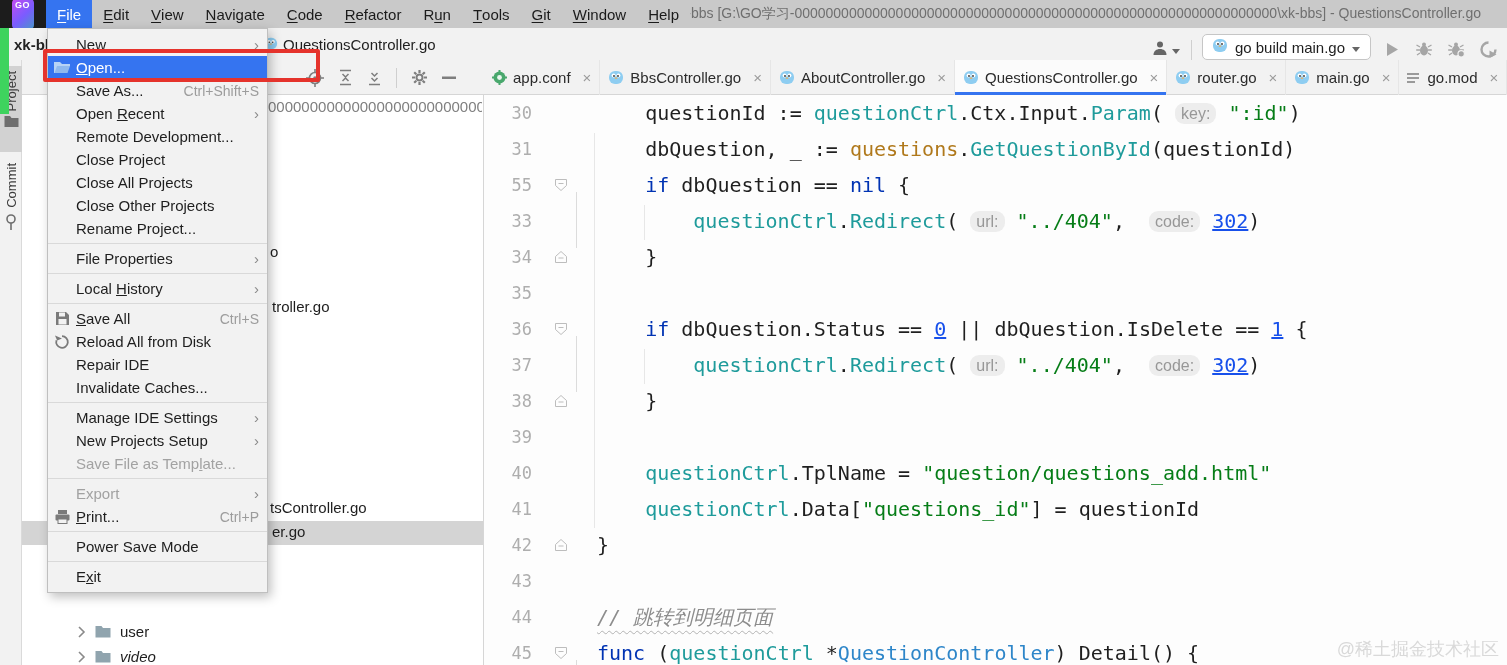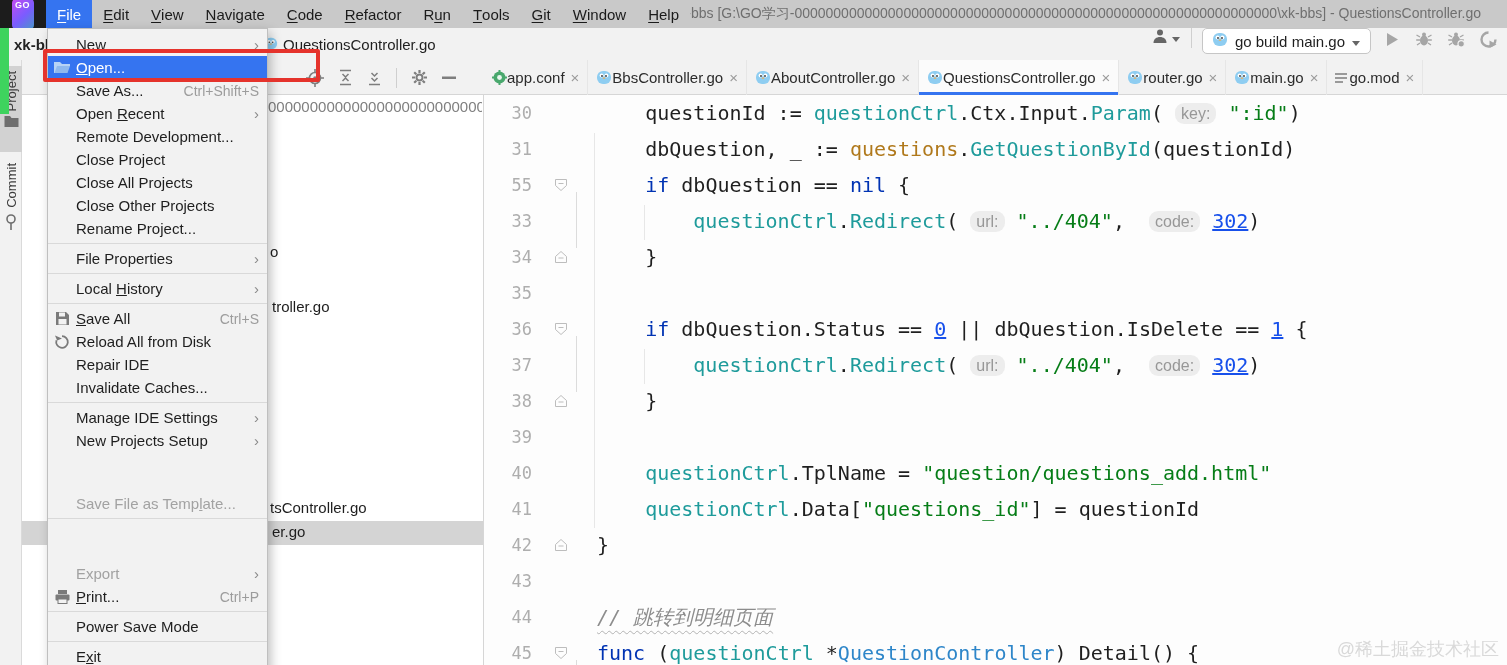--- a/index.html
+++ b/index.html
@@ -13,32 +13,32 @@
   .menubar { display:flex; align-items:stretch; }
   .menu-item { padding:0 11px; font-size:15px; color:#1b1b1b; display:flex; align-items:center; cursor:default; }
   .menu-item.selected { background:#3574f0; color:#fff; }
   .menu-item u { text-underline-offset:2px; }
   .win-title { flex:1; font-size:14px; color:#6f6f6f; display:flex; align-items:center; justify-content:flex-end; padding-right:26px; white-space:nowrap; overflow:hidden; }
 
   
   .toolbar { position:absolute; left:0; top:28px; width:1507px; height:32px; background:#f2f2f2; display:flex; align-items:center; }
   .proj-widget { font-weight:bold; font-size:15px; color:#222; margin-left:14px; width:34px; overflow:hidden; white-space:nowrap; flex:none; }
   .breadcrumb { position:absolute; left:264px; top:0; height:32px; display:flex; align-items:center; gap:5px; font-size:15px; color:#1e1e1e; white-space:nowrap; }
-  .tb-right { position:absolute; right:8px; top:0; height:32px; display:flex; align-items:flex-start; gap:10px; }
+  .tb-right { position:absolute; right:8px; top:0; height:32px; display:flex; align-items:flex-end; gap:10px; }
   .vsep { width:1px; height:20px; background:#cfcfcf; }
   .run-combo { height:26px; background:#fff; border:1px solid #c6c6c6; border-radius:5px; display:flex; align-items:center; gap:7px; padding:0 9px; font-size:15px; color:#1e1e1e; }
   .tb-icon { width:22px; height:22px; display:flex; align-items:center; justify-content:center; }
   .person-wrap { display:flex; align-items:center; gap:3px; }
 
   
   .row3 { position:absolute; left:22px; top:60px; width:1485px; height:35px; background:#f2f2f2; border-bottom:1px solid #d6d6d6; }
   .panel-header { position:absolute; left:0; top:0; width:462px; height:35px; }
   .ph-icons { position:absolute; left:284px; top:0; height:35px; display:flex; align-items:center; gap:14px; }
   .tabstrip { position:absolute; left:462px; top:0; right:0; height:35px; display:flex; overflow:hidden; }
-  .tab { display:flex; align-items:center; padding:0 8px; font-size:15px; color:#2b2b2b; border-right:1px solid #e6e6e6; position:relative; white-space:nowrap; }
+  .tab { display:flex; align-items:center; gap:6px; padding:0 8px; font-size:15px; color:#2b2b2b; border-right:1px solid #e6e6e6; position:relative; white-space:nowrap; }
   .tab .close { color:#9b9b9b; font-size:15px; margin-left:6px; }
   .tab.active { background:#fbfbfb; }
   .tab.active::after { content:""; position:absolute; left:0; right:0; bottom:0; height:3px; background:#3574f0; }
 
   
   .stripe { position:absolute; left:0; top:60px; width:22px; height:605px; background:#f2f2f2; border-right:1px solid #dadada; }
   .stripe-item { position:absolute; left:0; width:22px; display:flex; flex-direction:column; align-items:center; gap:4px; padding:5px 0; font-size:13px; color:#3c3c3c; }
   .stripe-item.selected { background:#d2d2d2; }
   .stripe-label { writing-mode:vertical-rl; transform:rotate(180deg); }
 
@@ -68,21 +68,21 @@
   .foldline { position:absolute; width:1px; background:#dcdcdc; }
 
   
   .filemenu { position:absolute; left:47px; top:28px; width:221px; background:#f2f2f2; border:1px solid #bfbfbf; box-shadow:3px 4px 10px rgba(0,0,0,.25); z-index:40; padding:4px 0; }
   .mi { height:23px; display:flex; align-items:center; font-size:15px; color:#1e1e1e; padding-right:8px; }
   .mi-icon { width:28px; flex:none; display:flex; align-items:center; justify-content:center; }
   .mi-label { flex:1; white-space:nowrap; }
   .mi-short { color:#9c9c9c; font-size:14px; }
   .mi-sub { color:#8a8a8a; font-size:15px; padding-left:6px; }
   .mi.selected { background:#3574f0; color:#fff; }
-  .mi.disabled { color:#a2a2a2;margin-top:40px; }
+  .mi.disabled { color:#a2a2a2; }
   .msep { height:7px; display:flex; align-items:center; }
   .msep::before { content:""; display:block; width:100%; height:1px; background:#d9d9d9; }
 
   .red-box { position:absolute; left:43px; top:49px; width:277px; height:33px; border:4px solid #e5332c; border-radius:2px; z-index:50; }
   .green-strip { position:absolute; left:0; top:28px; width:9px; height:86px; background:#3ed35e; z-index:5; }
   .watermark { position:absolute; right:8px; bottom:4px; font-size:18px; color:#d9d9d9; z-index:60; }
 </style>
 </head>
 <body>
 

